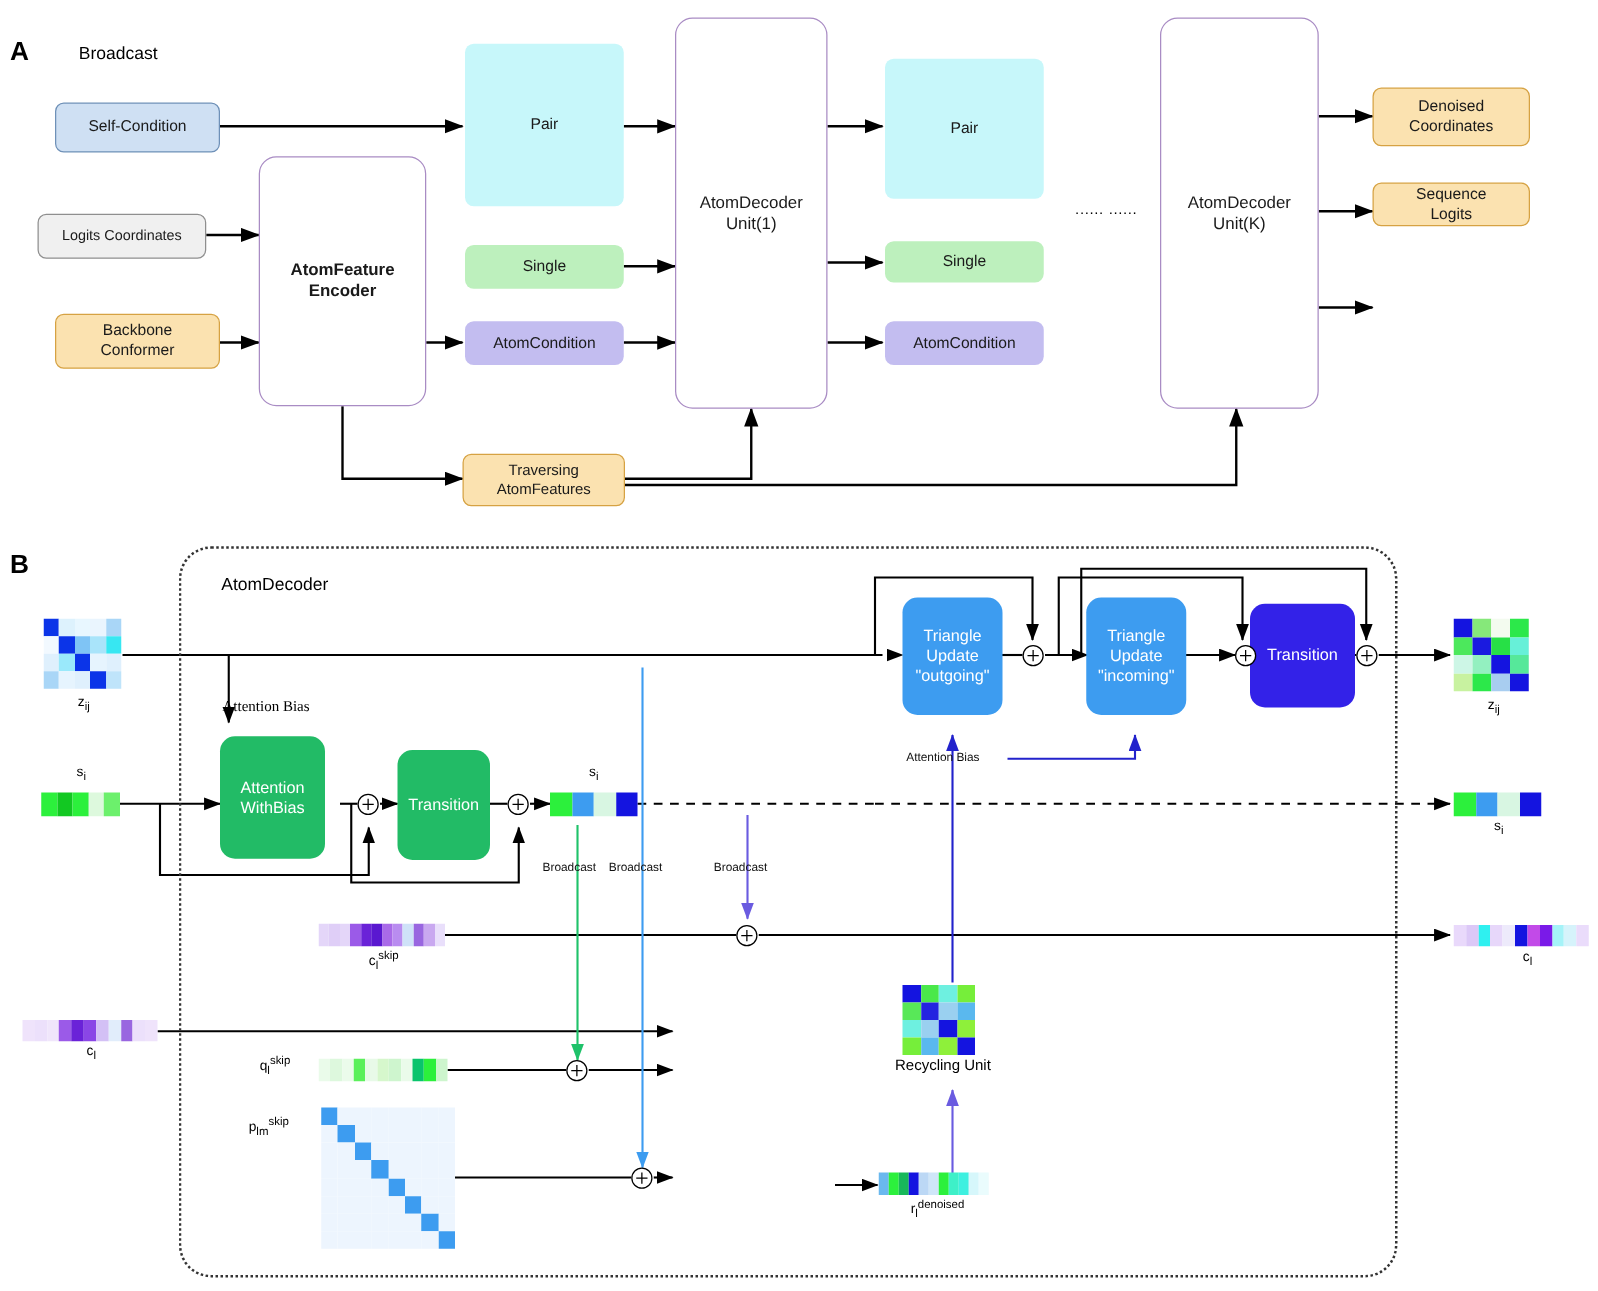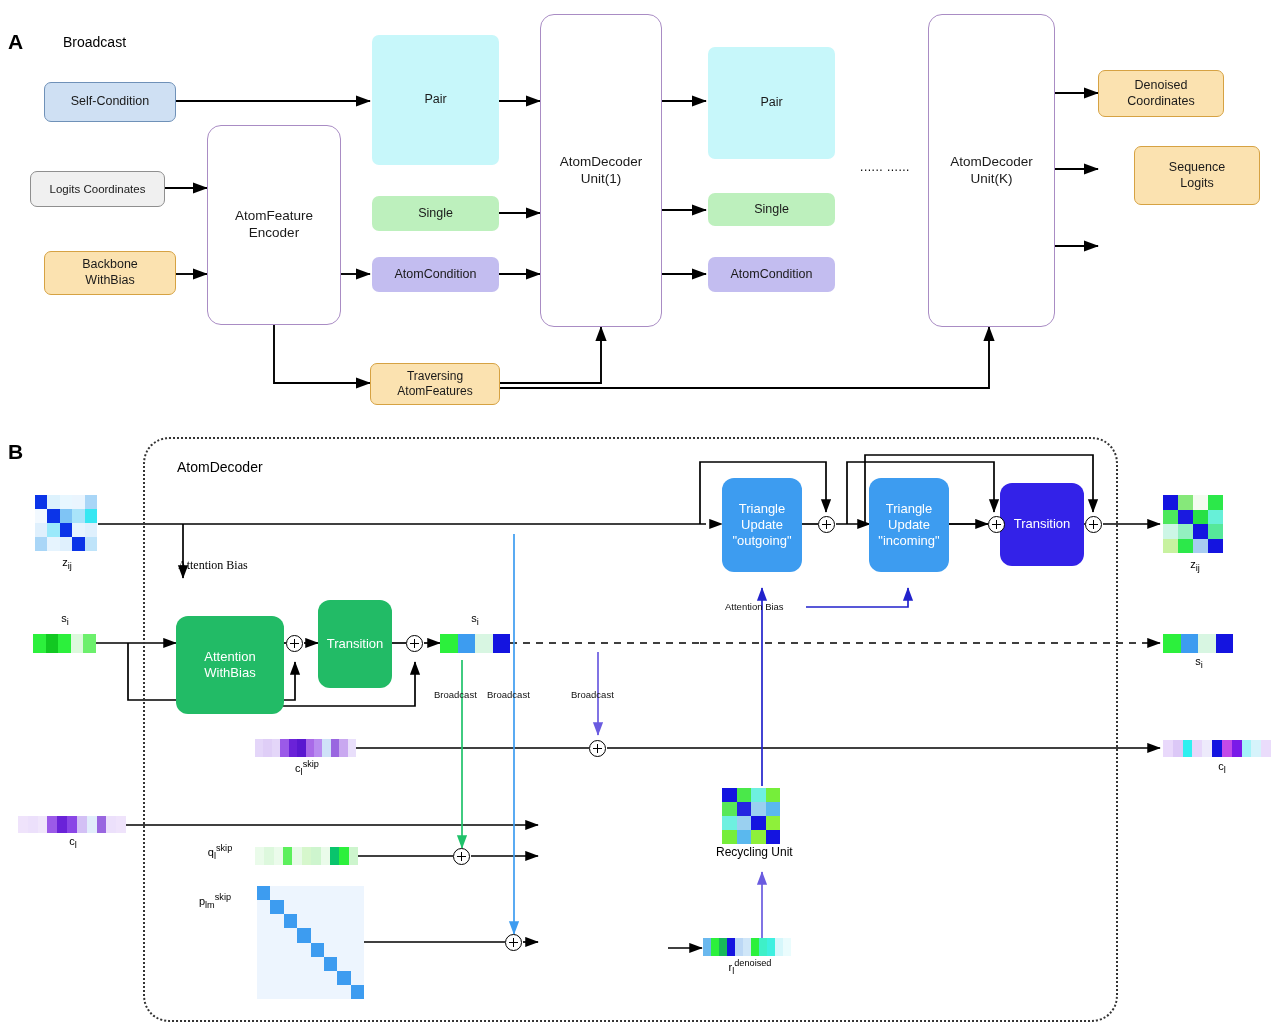--- a/index.html
+++ b/index.html
@@ -209,23 +209,23 @@
       <path d="M806,607 L908,607 L908,588" stroke="#2222cc" marker-end="url(#ah-dk)"></path>
     </g>
   </svg>
 
   <div class="panel-letter" style="left:8px; top:30px;">A</div>
   <div class="plain-label" style="left:63px; top:34px; font-size:14px; text-align:left;">Broadcast</div>
 
   <div class="node n-blue" style="left:44px;  top:82px;  width:132px; height:40px;">Self-Condition</div>
   <div class="node n-grey" style="left:30px;  top:171px; width:135px; height:36px; font-size:11.5px;">Logits Coordinates</div>
   <div class="node n-orange" style="left:44px;  top:251px; width:132px; height:44px;">Backbone
-WithBias</div>
-
-  <div class="node n-white" style="left:207px; top:125px; width:134px; height:200px; font-size:13.5px;">AtomFeature
+Conformer</div>
+
+  <div class="node n-white" style="left:207px; top:125px; width:134px; height:200px; font-size:13.5px;font-weight:bold;">AtomFeature
 Encoder</div>
 
   <div class="node n-orange" style="left:370px; top:363px; width:130px; height:42px; font-size:12px;">Traversing
 AtomFeatures</div>
 
   <div class="node n-cyan" style="left:372px; top:35px;  width:127px; height:130px;">Pair</div>
   <div class="node n-green" style="left:372px; top:196px; width:127px; height:35px;">Single</div>
   <div class="node n-purple" style="left:372px; top:257px; width:127px; height:35px;">AtomCondition</div>
 
   <div class="node n-white" style="left:540px; top:14px;  width:122px; height:313px; font-size:13.5px;">AtomDecoder
@@ -235,29 +235,29 @@
   <div class="node n-green" style="left:708px; top:193px; width:127px; height:33px;">Single</div>
   <div class="node n-purple" style="left:708px; top:257px; width:127px; height:35px;">AtomCondition</div>
 
   <div class="plain-label" style="left:845px; top:160px; width:80px; font-size:12px; letter-spacing:0.5px;">......  ......</div>
 
   <div class="node n-white" style="left:928px; top:14px;  width:127px; height:313px; font-size:13.5px;">AtomDecoder
 Unit(K)</div>
 
   <div class="node n-orange" style="left:1098px; top:70px;  width:126px; height:47px;">Denoised
 Coordinates</div>
-  <div class="node n-orange" style="left:1098px; top:146px; width:126px; height:59px;margin-left:36px;">Sequence
+  <div class="node n-orange" style="left:1098px; top:146px; width:126px; height:35px;">Sequence
 Logits</div>
 
   <div class="panel-letter" style="left:8px; top:440px;">B</div>
 
   <div class="dotted-box" style="left:143px; top:437px; width:975px; height:585px;"></div>
   <div class="plain-label" style="left:177px; top:459px; font-size:14px; text-align:left;">AtomDecoder</div>
 
-  <div class="node b-green" style="left:176px; top:616px; width:108px; height:98px;">Attention
+  <div class="node b-green" style="left:176px; top:589px; width:84px; height:98px;">Attention
 WithBias</div>
   <div class="node b-green" style="left:318px; top:600px; width:74px; height:88px;">Transition</div>
 
   <div class="node b-ltblue" style="left:722px; top:478px; width:80px; height:94px;">Triangle
 Update
 "outgoing"</div>
   <div class="node b-ltblue" style="left:869px; top:478px; width:80px; height:94px;">Triangle
 Update
 "incoming"</div>
   <div class="node b-blue" style="left:1000px; top:483px; width:84px; height:83px;">Transition</div>

